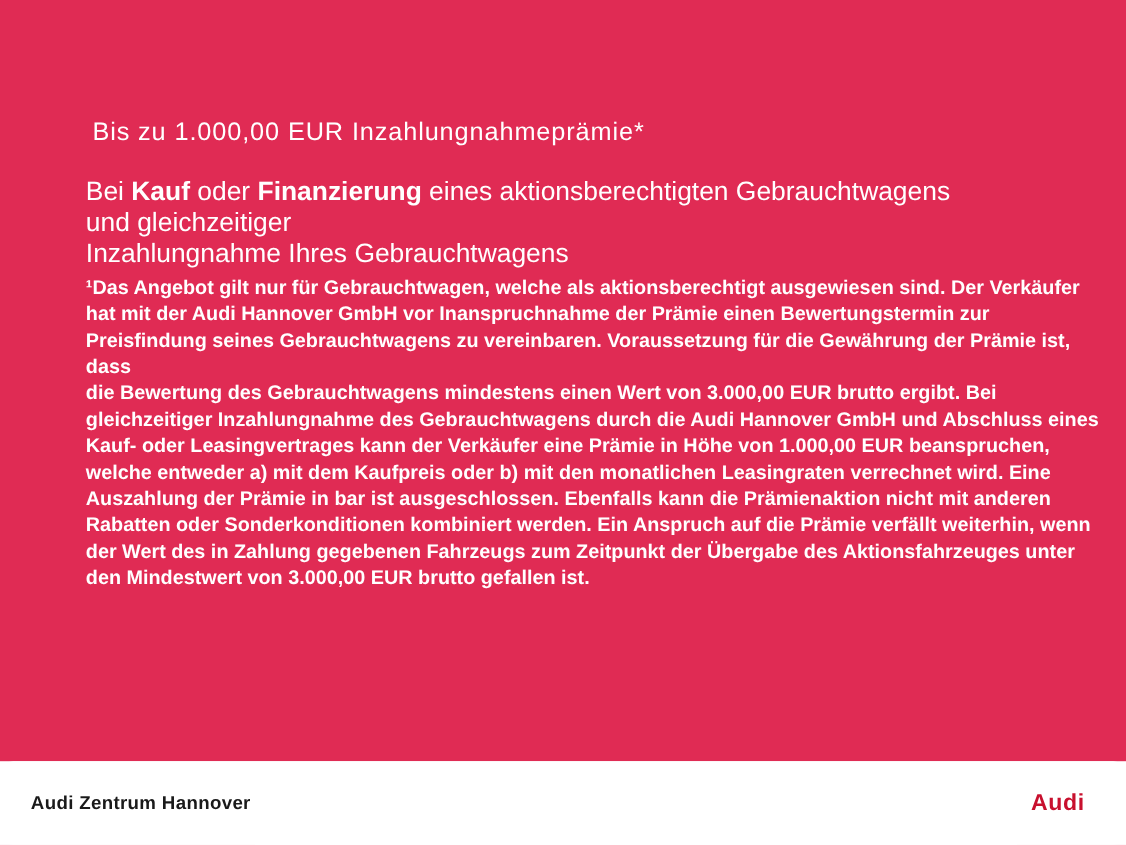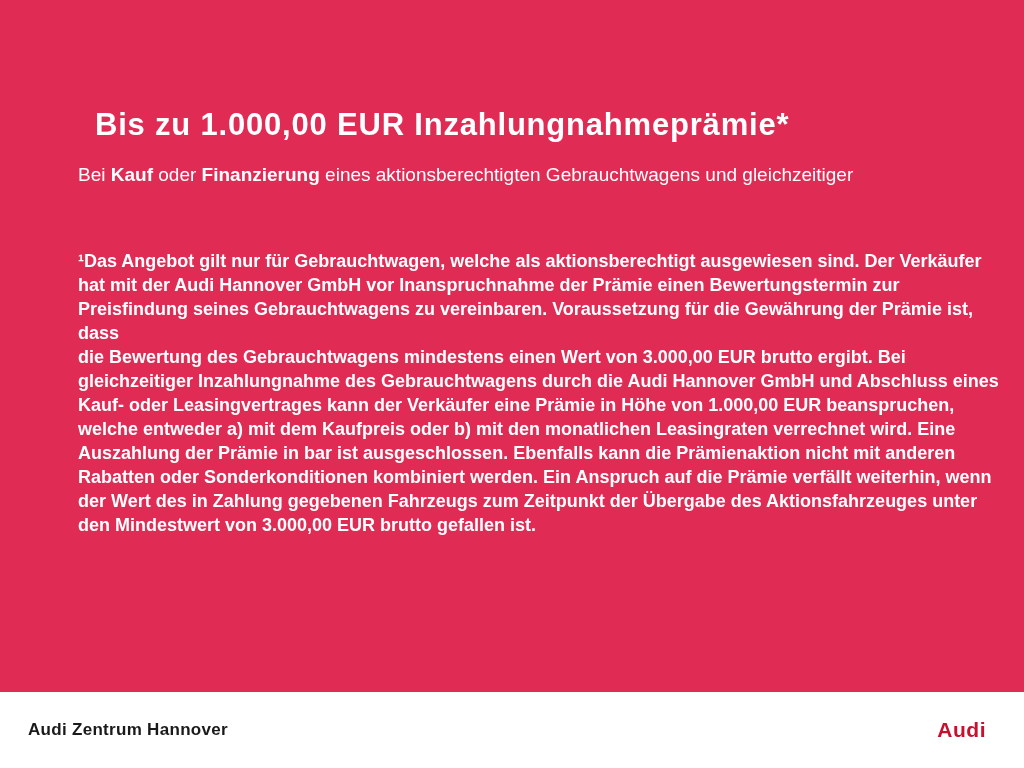--- a/index.html
+++ b/index.html
@@ -17,35 +17,35 @@
   }
   .hero {
     position: absolute;
     left: 0; top: 0;
     width: 1024px;
     height: 692px;
     background: var(--accent, #e02b54);
   }
   .promo-title {
     position: absolute;
-    left: 95px;
+    left: 84px;
     top: 106px;
     width: 930px;
-    font-size: 31px;
-    font-weight: bold;
+    font-size: 23px;
+    font-weight: normal;
     letter-spacing: 0.8px;
     line-height: 1.2;
     color: var(--text-on-accent, #ffffff);
   }
   .promo-subtitle {
     position: absolute;
     left: 78px;
     top: 161px;
     width: 830px;
-    font-size: 19px;
+    font-size: 24px;
     line-height: 28px;
     font-weight: 500;
     color: var(--text-on-accent, #ffffff);
   }
   .promo-subtitle b { font-weight: bold; }
   .legal-note {
     position: absolute;
     left: 78px;
     top: 249px;
     width: 940px;
@@ -94,21 +94,21 @@
 </style>
 </head>
 <body>
 
 <div class="slide">
 
   <div class="hero">
 
     <h1 class="promo-title">Bis zu 1.000,00 EUR Inzahlungnahmeprämie*</h1>
 
-    <div class="promo-subtitle"><span>Bei</span> <b>Kauf</b> <span>oder</span> <b>Finanzierung</b> <span>eines aktionsberechtigten Gebrauchtwagens und gleichzeitiger</span><br></div>
+    <div class="promo-subtitle"><span>Bei</span> <b>Kauf</b> <span>oder</span> <b>Finanzierung</b> <span>eines aktionsberechtigten Gebrauchtwagens und gleichzeitiger</span><br><span>Inzahlungnahme Ihres Gebrauchtwagens</span></div>
 
     <div class="legal-note">¹Das Angebot gilt nur für Gebrauchtwagen, welche als aktionsberechtigt ausgewiesen sind. Der Verkäufer
 hat mit der Audi Hannover GmbH vor Inanspruchnahme der Prämie einen Bewertungstermin zur
 Preisfindung seines Gebrauchtwagens zu vereinbaren. Voraussetzung für die Gewährung der Prämie ist, dass
 die Bewertung des Gebrauchtwagens mindestens einen Wert von 3.000,00 EUR brutto ergibt. Bei
 gleichzeitiger Inzahlungnahme des Gebrauchtwagens durch die Audi Hannover GmbH und Abschluss eines
 Kauf- oder Leasingvertrages kann der Verkäufer eine Prämie in Höhe von 1.000,00 EUR beanspruchen,
 welche entweder a) mit dem Kaufpreis oder b) mit den monatlichen Leasingraten verrechnet wird. Eine
 Auszahlung der Prämie in bar ist ausgeschlossen. Ebenfalls kann die Prämienaktion nicht mit anderen
 Rabatten oder Sonderkonditionen kombiniert werden. Ein Anspruch auf die Prämie verfällt weiterhin, wenn

